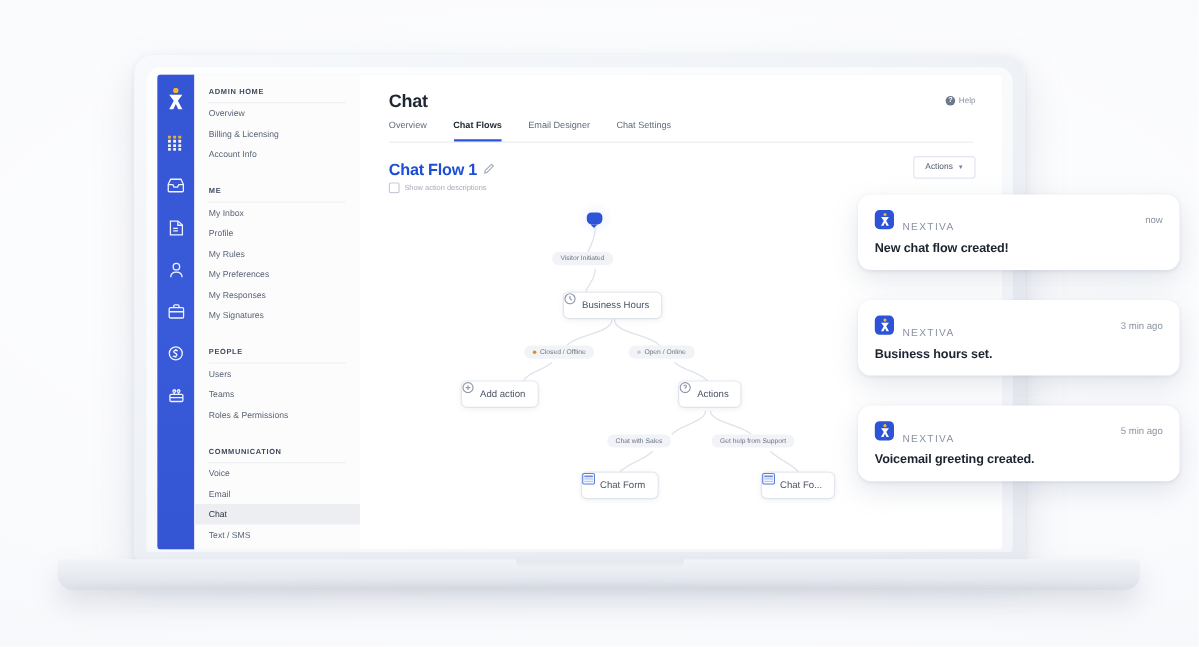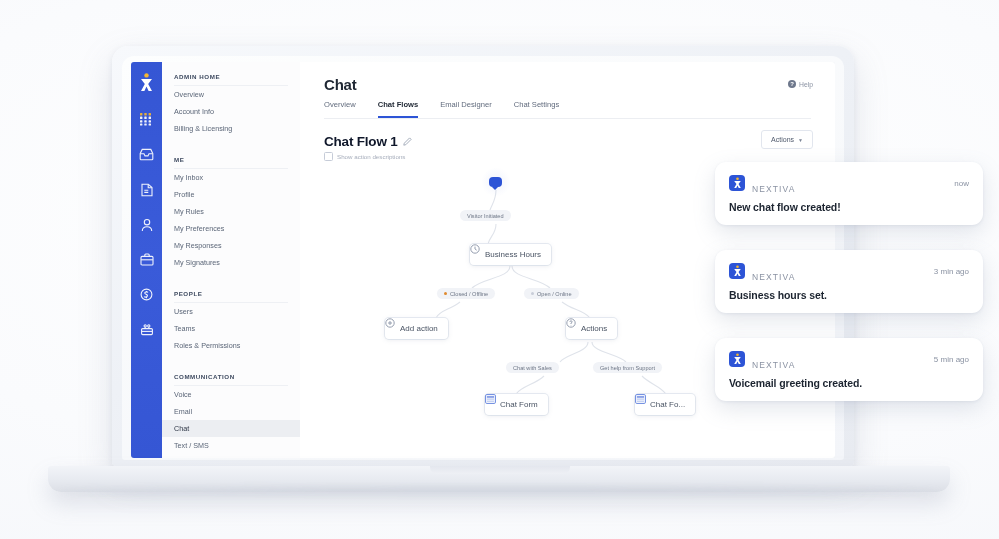--- a/index.html
+++ b/index.html
@@ -105,21 +105,21 @@
   .tabs{
     position:absolute;left:24px;top:38px;width:487px;height:18px;
     border-bottom:1px solid #eceef2;display:flex;gap:22px;
   }
   .tab{
     font-size:7.6px;color:#616b7d;padding-bottom:5px;cursor:default;white-space:nowrap;
   }
   .tab.active{color:#1f2733;font-weight:700;box-shadow:inset 0 -2px 0 0 #2d54d6;}
 
   .flow-title-row{position:absolute;left:24px;top:70px;display:flex;align-items:center;gap:5px;}
-  .flow-title{font-size:13.5px;font-weight:700;color:#0f172a;letter-spacing:-.2px;}
+  .flow-title{font-size:13.5px;font-weight:700;color:#1d4ed8;letter-spacing:-.2px;}
   .pencil{color:#9aa3b4;}
   .chk-row{position:absolute;left:24px;top:90px;display:flex;align-items:center;gap:4px;}
   .chk{width:7px;height:7px;border:1px solid #c6ccd8;border-radius:1.5px;background:#fff;}
   .chk-lbl{font-size:6.2px;color:#a6adbb;}
 
   .actions-btn{
     position:absolute;right:22px;top:68px;
     border:1px solid #e2e6ee;border-radius:3px;background:#fff;
     padding:5px 9px;font-size:7px;color:#4e586b;display:flex;align-items:center;gap:4px;
     cursor:default;
@@ -254,22 +254,22 @@
             <circle cx="8.8" cy="2.9" r="1.1"></circle>
         </svg>
       </div>
     </div>
 
     <div class="nav">
 
       <div class="nav-group">
         <div class="nav-head">ADMIN HOME</div>
         <div class="nav-item">Overview</div>
+        <div class="nav-item">Billing &amp; Licensing</div>
         <div class="nav-item">Account Info</div>
-        <div class="nav-item">Billing &amp; Licensing</div>
       </div>
       <div class="nav-spacer"></div>
 
       <div class="nav-group">
         <div class="nav-head">ME</div>
         <div class="nav-item">My Inbox</div>
         <div class="nav-item">Profile</div>
         <div class="nav-item">My Rules</div>
         <div class="nav-item">My Preferences</div>
         <div class="nav-item">My Responses</div>

